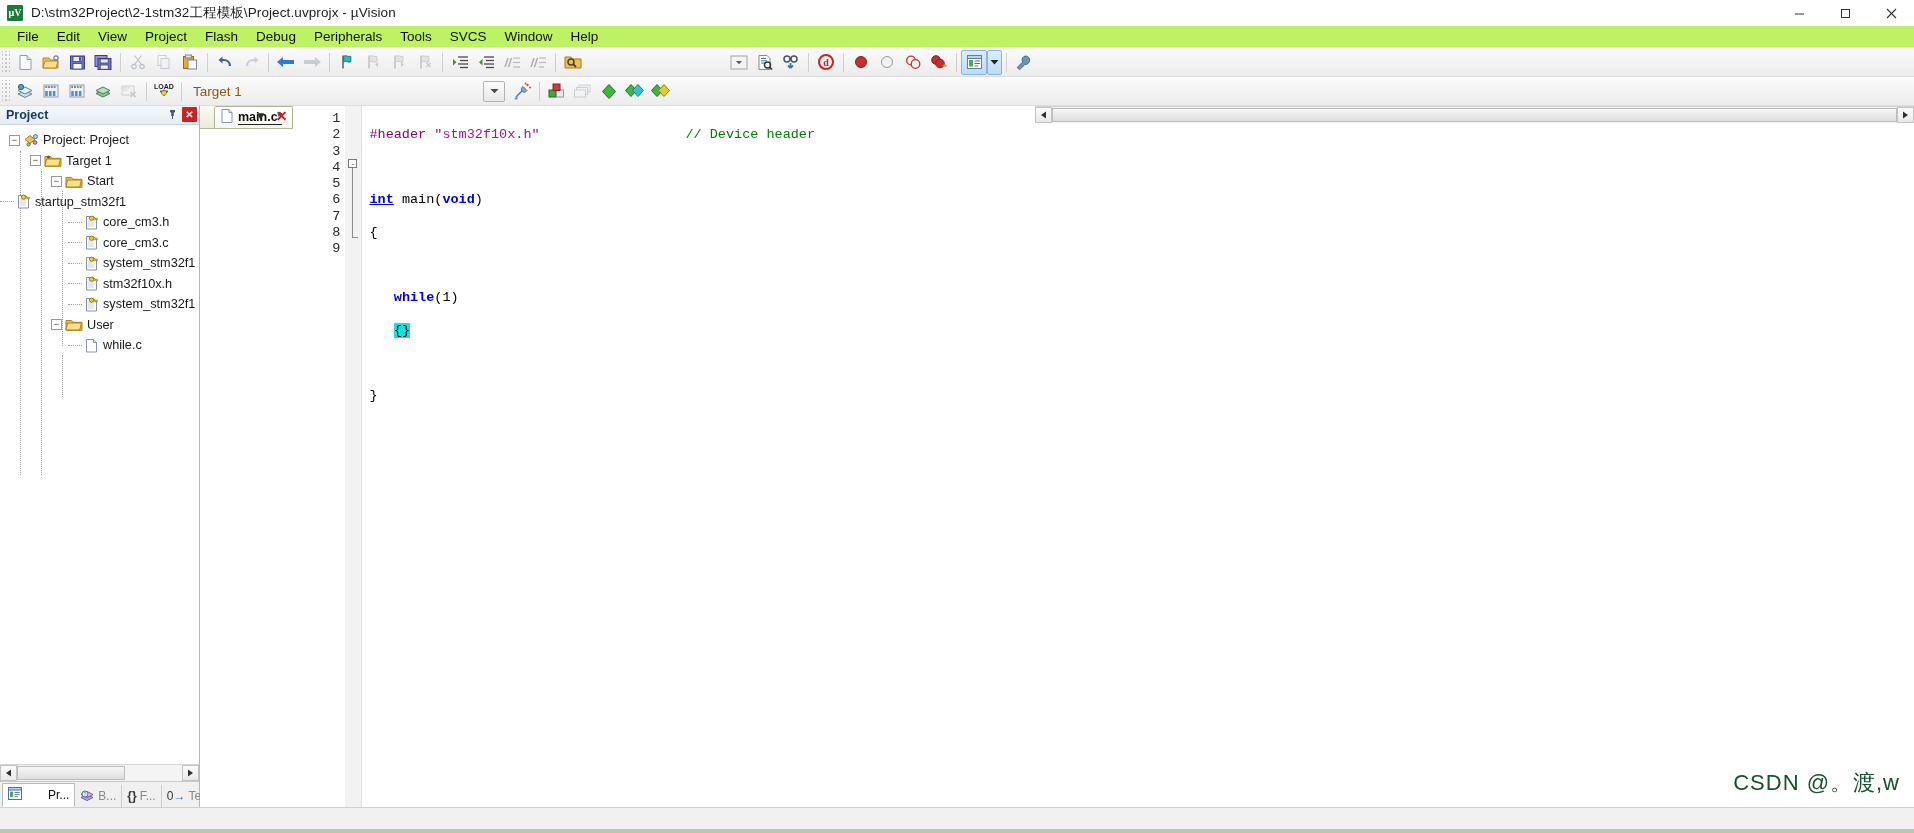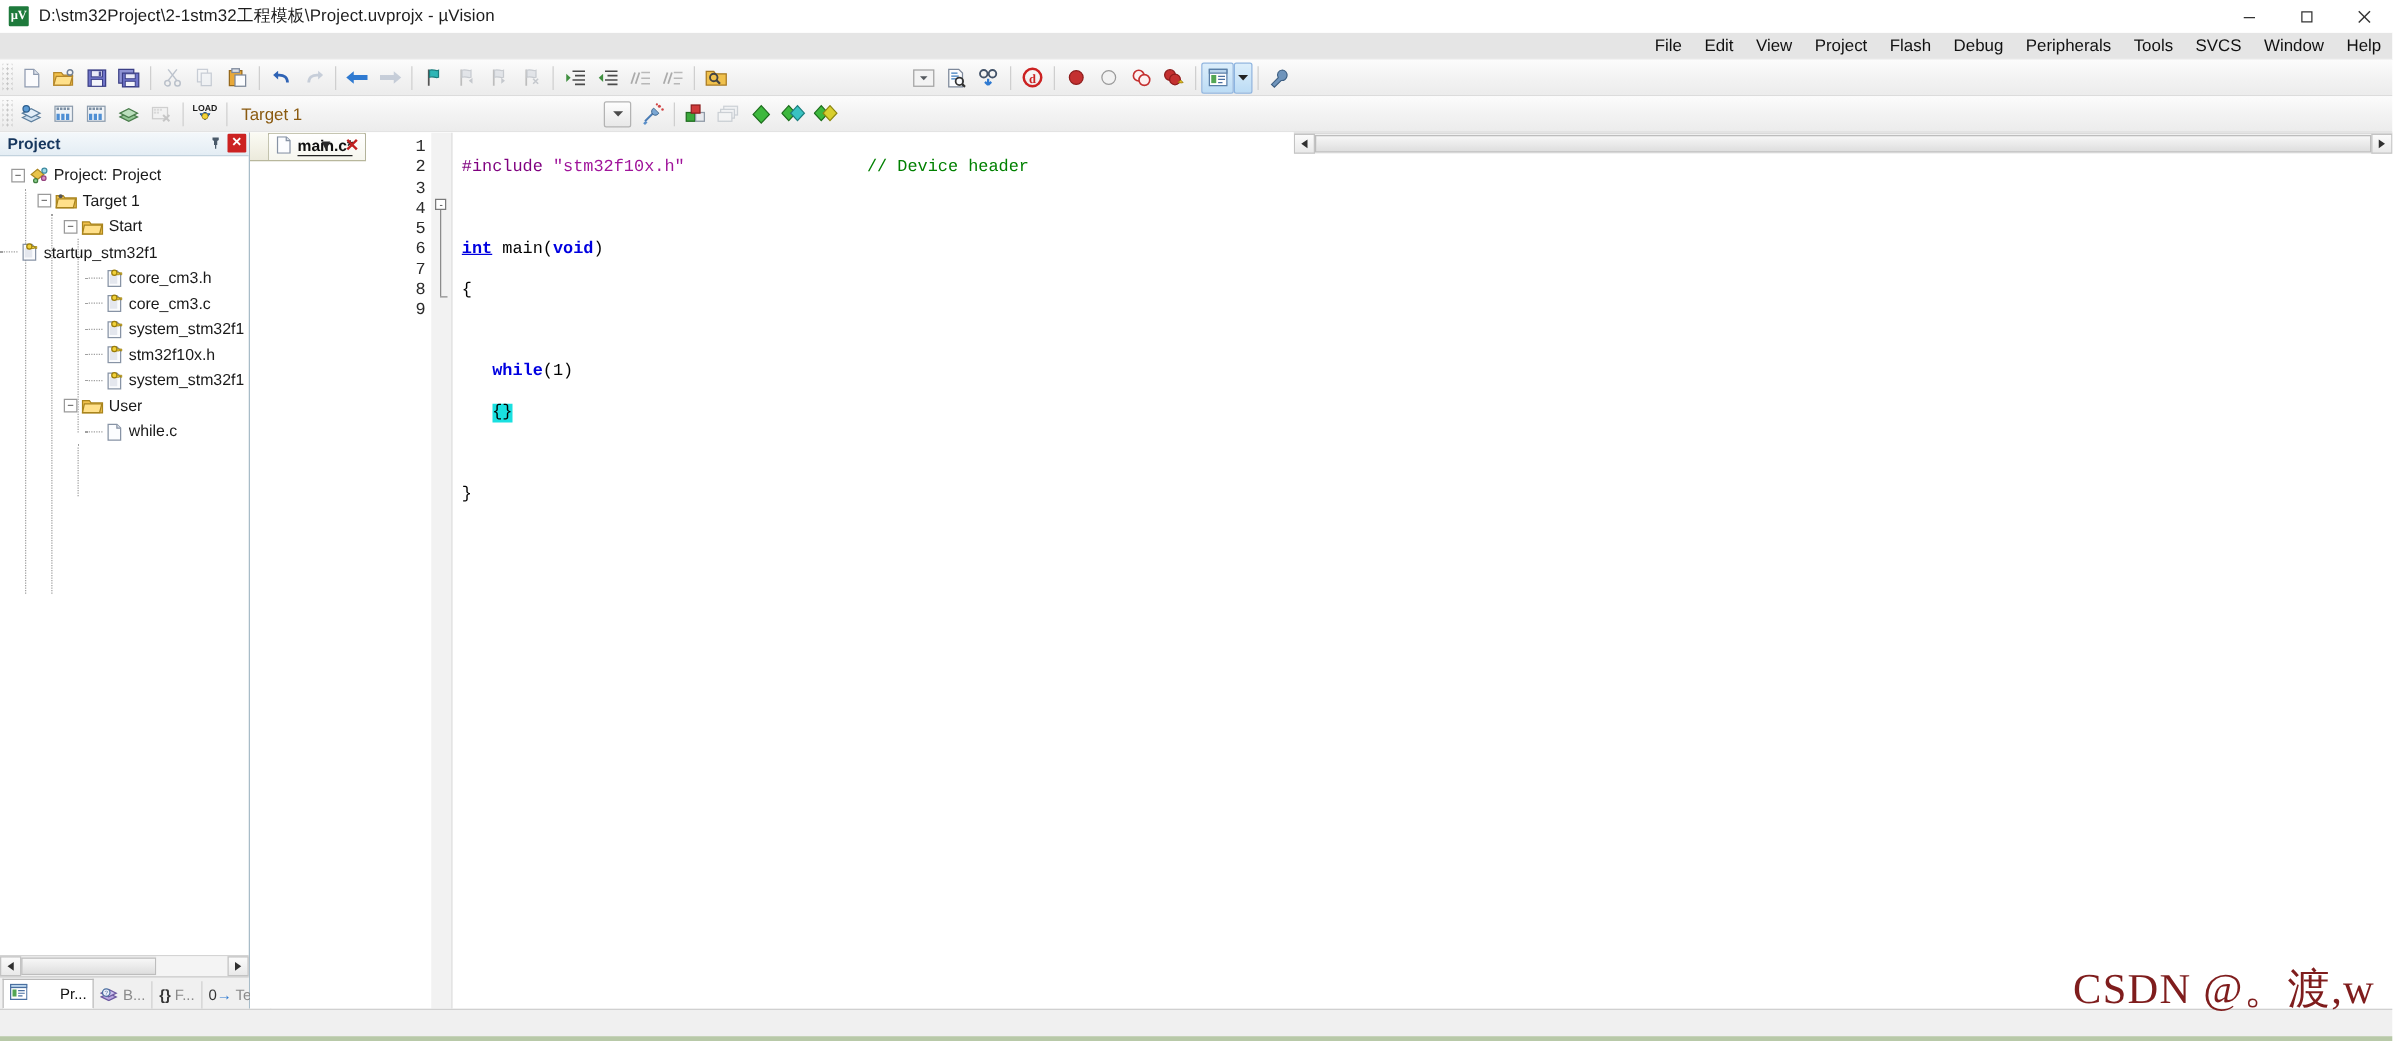--- a/index.html
+++ b/index.html
@@ -51,28 +51,27 @@
     width: 46px; height: 26px;
     display: flex; align-items: center; justify-content: center;
     color: #333;
     font-size: 14px;
   }
   .wbtn svg { display: block; }
 
   
   #menubar {
     height: 22px;
-    background: #e5e5e5;
+    background: #bef264;
     display: flex;
     align-items: center;
-    padding-left: 24px;
+    padding-left: 8px;
     font-size: 13.5px;
     color: #111;
     border-bottom: 1px solid #f2f2f2;
-    justify-content: flex-end;
   }
   .menu-item {
     padding: 2px 9px;
     white-space: nowrap;
     cursor: default;
   }
 
   
   .toolbar {
     height: 29px;
@@ -389,24 +388,24 @@
   #statusbar {
     height: 26px;
     background: #f0f0f0;
     border-top: 1px solid #d0d0d0;
     position: relative;
   }
   #watermark {
     position: absolute;
     right: 14px;
     top: -40px;
-    font-size: 34px;
-    color: #7f1d1d;
+    font-size: 22px;
+    color: #14532d;
     white-space: nowrap;
-    font-family: Liberation Serif, serif;
+    font-family: Liberation Sans, sans-serif;
     pointer-events: none;
     letter-spacing: 1px;
   }
   #bottom-accent {
     position: absolute;
     left: 0; bottom: 0;
     width: 100%; height: 4px;
     background: #b8c9a8;
   }
 </style>
@@ -1073,21 +1072,21 @@
         <div class="cl">9</div>
       </div>
 
       <div id="gutter-fold">
         <div class="fold-box" style="top:53px">-</div>
         <div class="fold-line" style="top:62px; height:69px;"></div>
         <div class="fold-end" style="top:131px;"></div>
       </div>
 
       <div id="code-text">
-<div class="cl"><span class="k-pre">#include </span><span class="k-str">"stm32f10x.h"</span>                  <span class="k-cmt">// Device header</span></div>
+<div class="cl"><span class="k-pre">#header </span><span class="k-str">"stm32f10x.h"</span>                  <span class="k-cmt">// Device header</span></div>
 <div class="cl"></div>
 <div class="cl"><span class="k-kwu">int</span> main(<span class="k-kw">void</span>)</div>
 <div class="cl">{</div>
 <div class="cl"></div>
 <div class="cl">   <span class="k-kw">while</span>(1)</div>
 <div class="cl">   <span class="k-hl">{}</span></div>
 <div class="cl"></div>
 <div class="cl">}</div>
       </div>
     </div>

